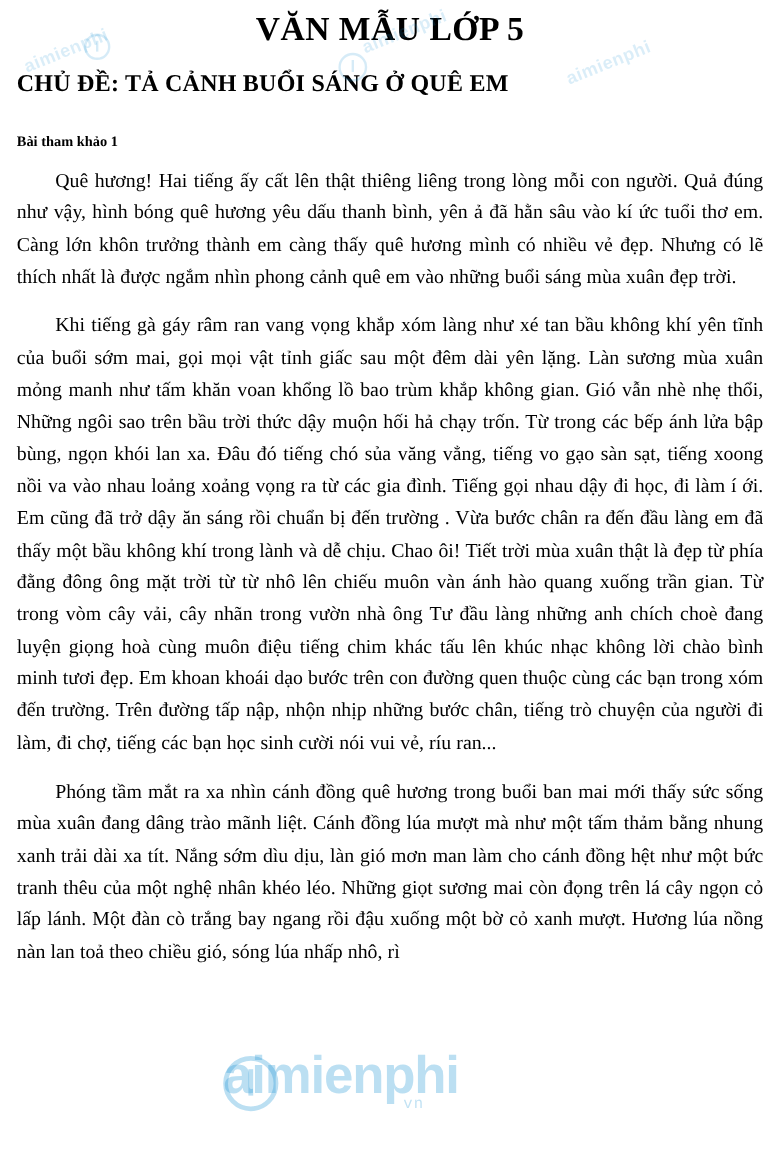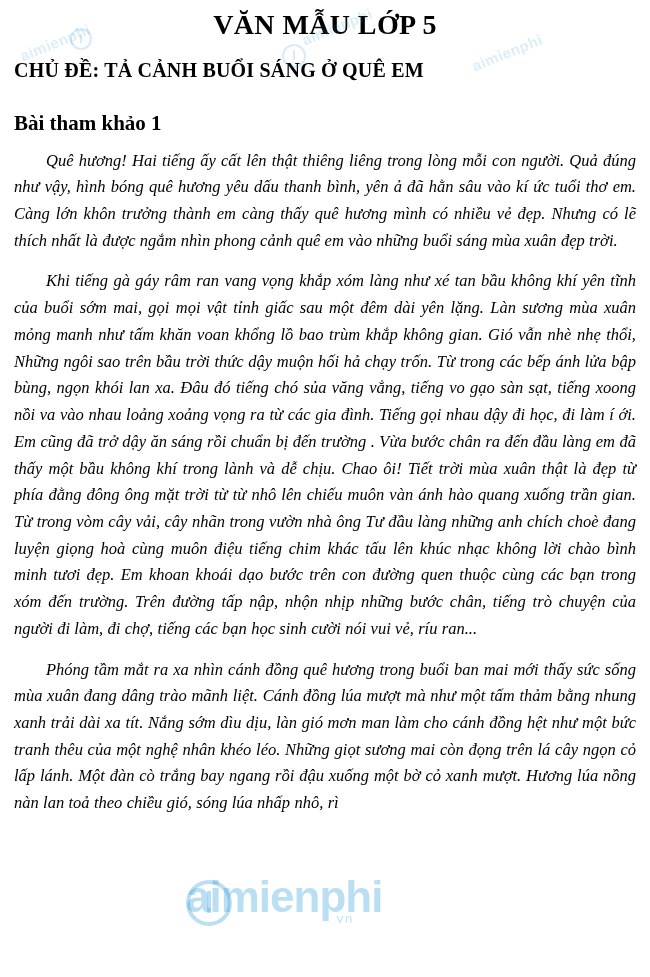--- a/index.html
+++ b/index.html
@@ -37,34 +37,33 @@
     text-align: left;
     font-weight: bold;
     font-size: 20px;
     letter-spacing: 0.2px;
     margin: 0 0 29px 0;
     line-height: 1.2;
   }
 
   .section-heading {
     font-weight: bold;
-    font-size: 21px;
+    font-size: 12px;
     margin: 0 0 10px 0;
     text-align: left;
   }
 
   .para {
     font-size: 16.5px;
     line-height: 1.62;
     text-align: justify;
     text-justify: inter-word;
     margin: 12px 0 14px 0;
     text-indent: 32px;
     word-spacing: 0.2px;
-    font-style: italic;
   }
 
   
   .wm {
     position: absolute;
     pointer-events: none;
     user-select: none;
     opacity: 0.16;
     color: #2196d6;
     font-family: "Liberation Sans", sans-serif;

